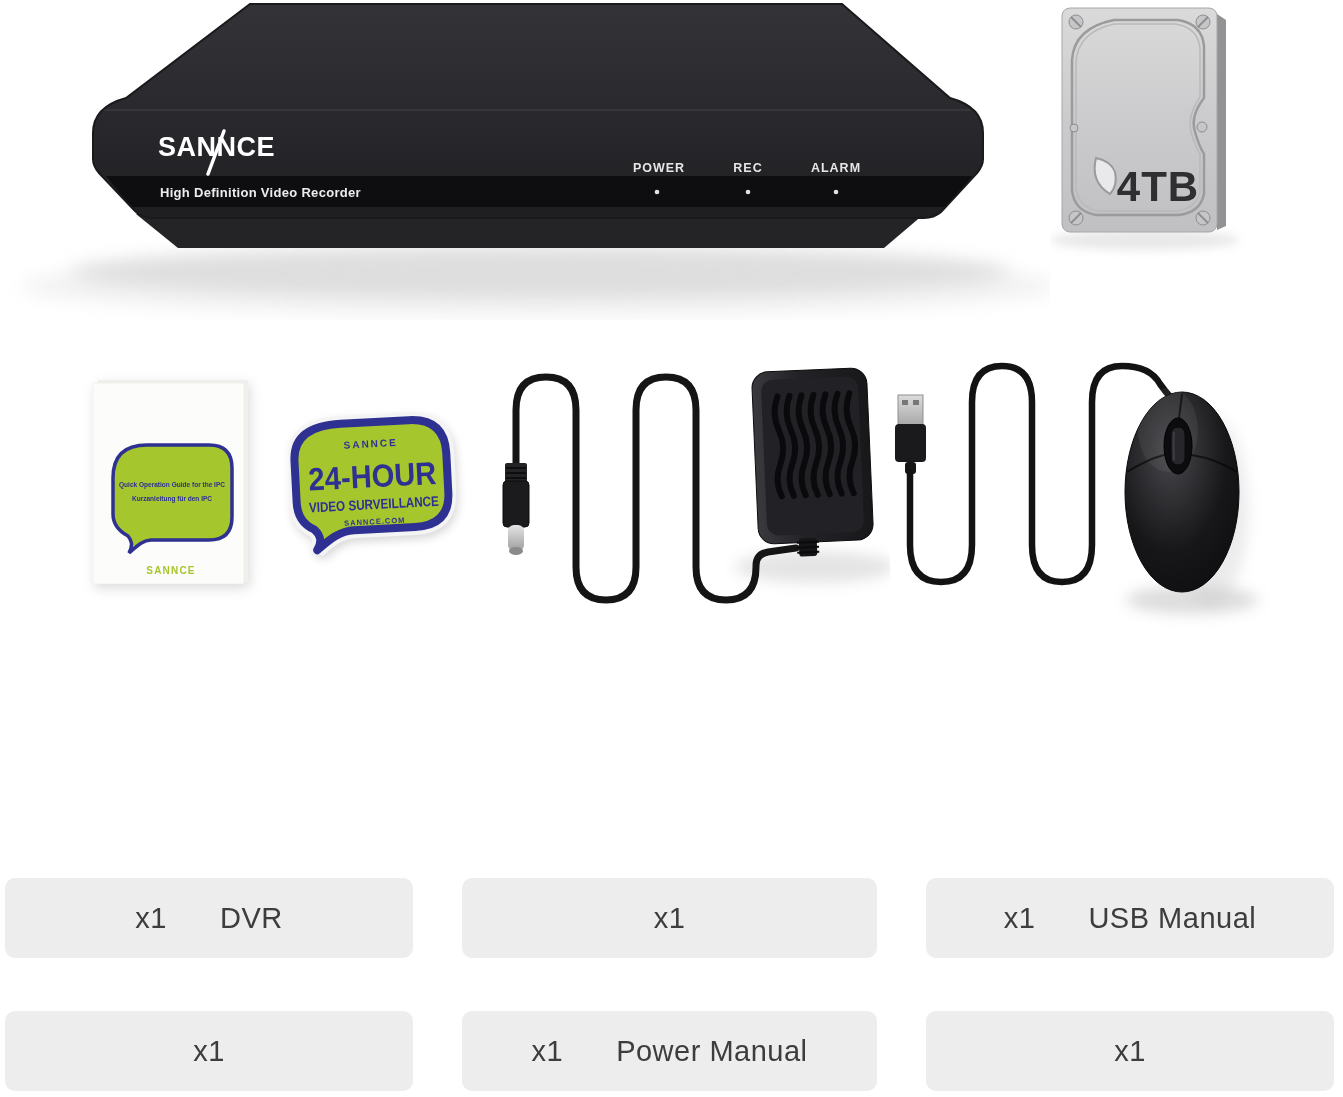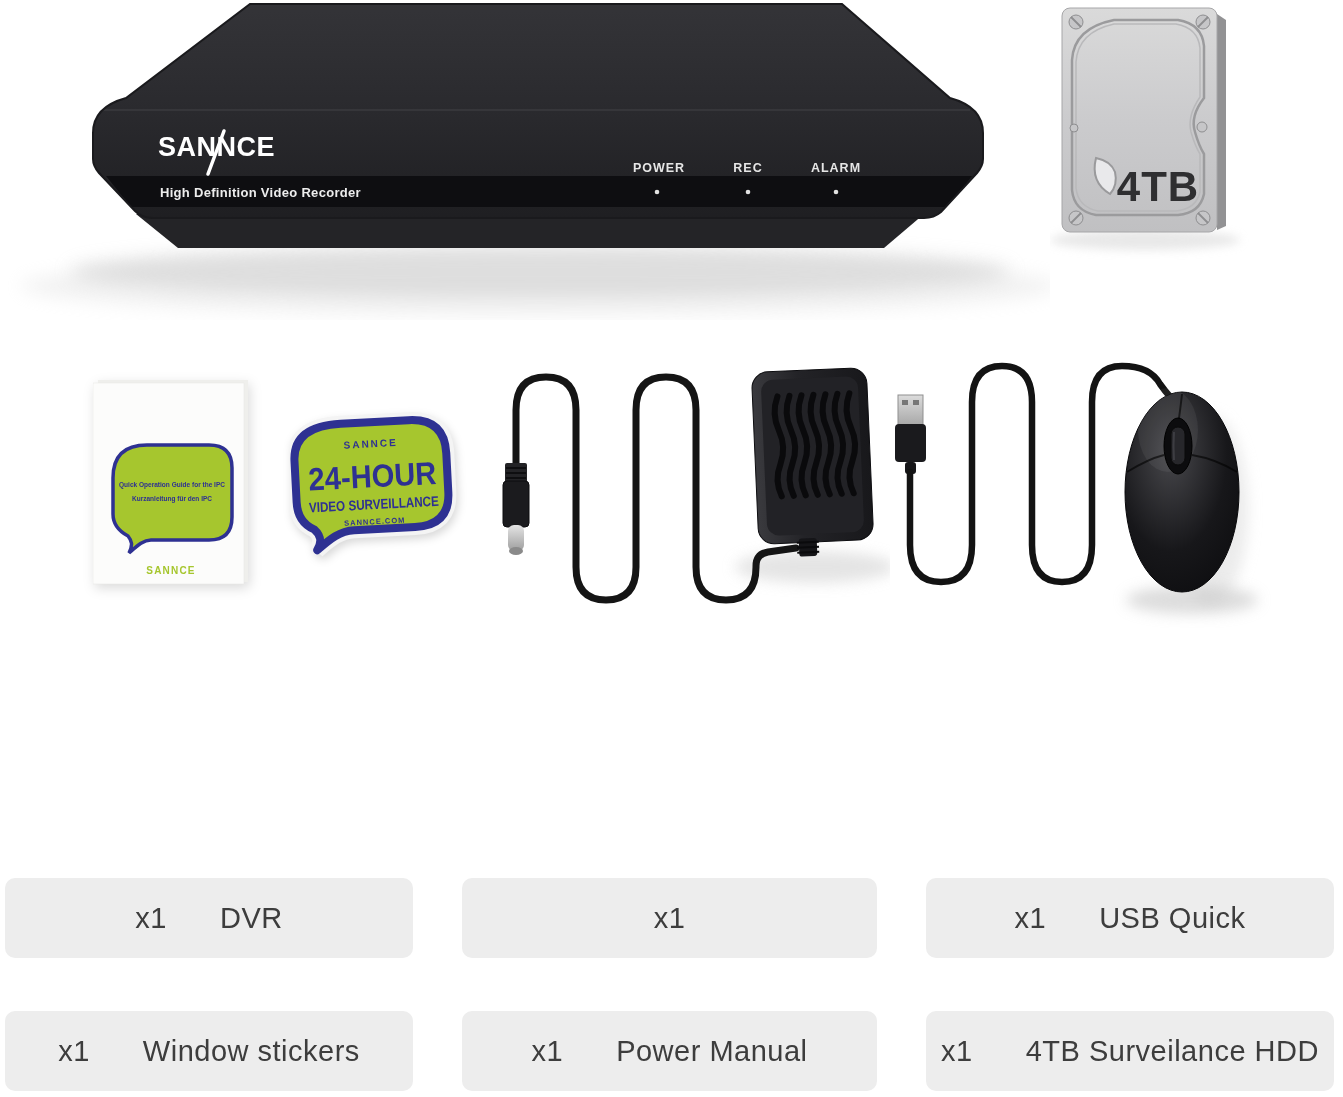--- a/index.html
+++ b/index.html
@@ -218,29 +218,27 @@
   <div class="labels-grid">
     <div class="label-box">
       <span class="qty">x1</span>
       <span class="iname">DVR</span>
     </div>
     <div class="label-box">
       <span class="qty">x1</span>
     </div>
     <div class="label-box">
       <span class="qty">x1</span>
-      <span class="iname">USB Quick</span>
-    </div>
-    <div class="label-box">
-      <span class="qty">x1</span>
-      <span class="iname">Window stickers</span>
+      <span class="iname">USB Manual</span>
+    </div>
+    <div class="label-box">
+      <span class="qty">x1</span>
     </div>
     <div class="label-box">
       <span class="qty">x1</span>
       <span class="iname">Power Manual</span>
     </div>
     <div class="label-box">
       <span class="qty">x1</span>
-      <span class="iname">4TB Surveilance HDD</span>
     </div>
   </div>
 
 </div>
 
 </body></html>

